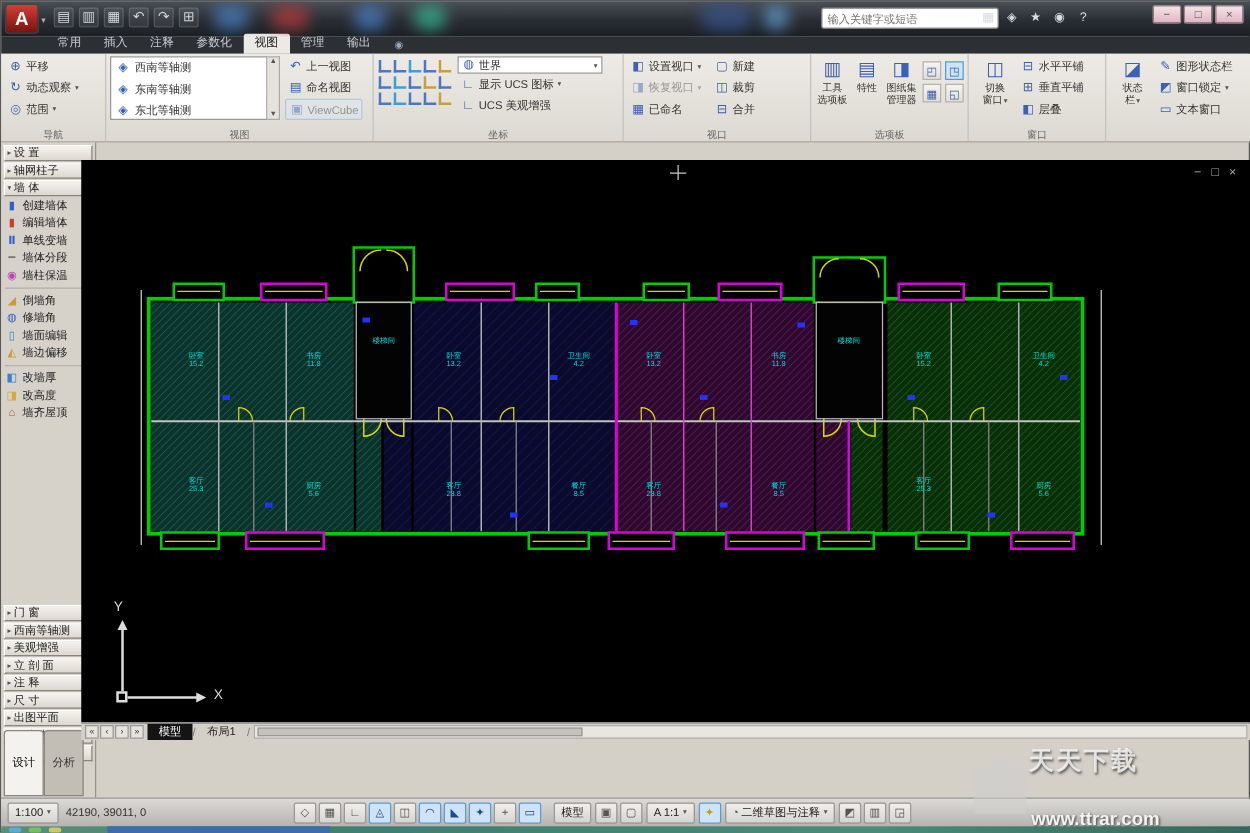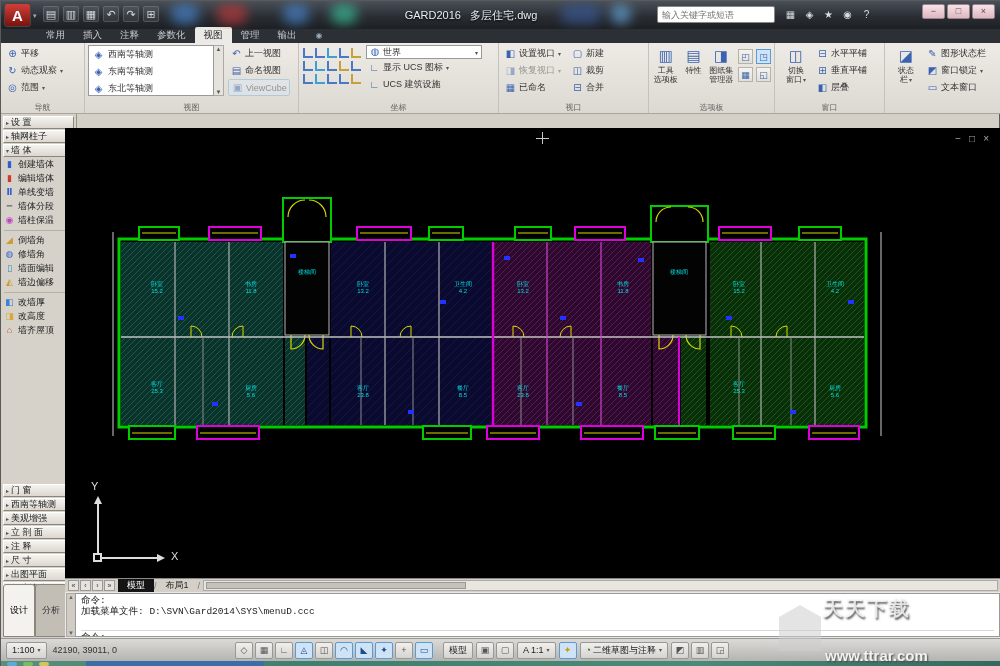--- a/index.html
+++ b/index.html
@@ -6,21 +6,21 @@
 html,body{width:1000px;height:666px;overflow:hidden;background:#555;font-family:"Liberation Sans","DejaVu Sans",sans-serif}
 #window{position:absolute;left:0;top:0;width:1000px;height:666px;background:#d4d0c8;border:1px solid #5a5a5a}
 
 .titlebar{position:absolute;left:0;top:0;width:1000px;height:28px;background:linear-gradient(#4a5058,#2a2e34 55%,#1c1f23);overflow:hidden}
 .applogo{position:absolute;left:3px;top:2px;width:27px;height:24px;background:linear-gradient(#d04038,#7a120e);border:1px solid #444;border-radius:3px;color:#fff;font-weight:bold;text-align:center;line-height:24px;font-size:15px;z-index:3}
 .logocaret{position:absolute;left:32px;top:11px;color:#aab;font-size:7px;z-index:3}
 .qat{position:absolute;left:42px;top:5px;display:flex;gap:4px;z-index:3}
 .qi{width:16px;height:16px;color:#cfd4da;font-size:11px;line-height:15px;text-align:center;background:rgba(255,255,255,.08);border:1px solid rgba(255,255,255,.14);border-radius:2px}
 .blob{position:absolute;top:3px;height:20px;border-radius:9px;filter:blur(6px);opacity:.65;z-index:1}
 .titletext{position:absolute;left:260px;width:420px;top:0;height:28px;line-height:28px;text-align:center;color:#e9edf2;font-size:11px;text-shadow:0 1px 2px #000;z-index:2;white-space:nowrap}
-.searchbox{position:absolute;left:656px;top:5px;width:118px;height:17px;background:#fff;border:1px solid #888;border-radius:2px;display:flex;align-items:center;z-index:3}
+.searchbox{position:absolute;left:656px;top:5px;width:142px;height:17px;background:#fff;border:1px solid #888;border-radius:2px;display:flex;align-items:center;z-index:3}
 .searchbox input{border:0;outline:0;width:100%;font-size:9px;padding:0 4px;color:#666;background:transparent;font-family:inherit}
 .titleicons{position:absolute;left:782px;top:6px;display:flex;gap:4px;z-index:3}
 .ti{width:15px;height:16px;color:#d8dde2;font-size:10px;text-align:center;line-height:15px}
 .winbtns{position:absolute;right:6px;top:3px;display:flex;z-index:3}
 .wb{width:23px;height:15px;background:linear-gradient(#f7e3e8,#dfb6c1);border:1px solid #97858c;color:#5a4a50;font-size:9px;line-height:13px;text-align:center;margin-left:2px;border-radius:2px}
 
 .tabrow{position:absolute;left:0;top:28px;width:1000px;height:14px;background:#2c3035;display:flex;align-items:flex-end;padding-left:36px}
 .rtab{font-size:9.5px;color:#c8ccd2;padding:1px 9px 0;height:16px;line-height:13px;white-space:nowrap}
 .rtab.active{background:#eceae6;color:#222;border-radius:2px 2px 0 0}
 .tabextra{color:#9ab;font-size:8px;margin-left:10px;line-height:14px}
@@ -118,24 +118,20 @@
         <div class="qi">↶</div>
         <div class="qi">↷</div>
         <div class="qi">⊞</div>
       </div>
     <span class="blob" style="left:170px;width:28px;background:#4a8ad8"></span>
     <span class="blob" style="left:216px;width:30px;background:#c83a3a"></span>
     <span class="blob" style="left:282px;width:26px;background:#4a8ad8"></span>
     <span class="blob" style="left:330px;width:26px;background:#3ac8a0"></span>
     <span class="blob" style="left:560px;width:40px;background:#3a5a9a"></span>
     <span class="blob" style="left:610px;width:20px;background:#6ab0e8"></span>
-    <div class="titletext">
-      <span>GARD2016</span>&nbsp;&nbsp;
-      <span>多层住宅.dwg</span>
-    </div>
     <div class="searchbox">
       <input placeholder="输入关键字或短语" style="">
     </div>
     <div class="titleicons" id="titleicons">
         <div class="ti">▦</div>
         <div class="ti">◈</div>
         <div class="ti">★</div>
         <div class="ti">◉</div>
         <div class="ti">?</div>
       </div>
@@ -244,21 +240,21 @@
               </span>
               <span class="dd">▾</span>
             </div>
           <div class="rsmall">
               <span class="ric">∟</span>
               <span>显示 UCS 图标</span>
               <span class="dd">▾</span>
             </div>
           <div class="rsmall">
               <span class="ric">∟</span>
-              <span>UCS 建筑设施</span>
+              <span>UCS 美观增强</span>
             </div>
         </div>
       </div>
       <div class="plabel">坐标</div>
     </div>
 
     <div class="panel" style="width:150px">
       <div style="display:flex">
         <div>
           <div class="rsmall">
@@ -635,32 +631,20 @@
         <div class="ltab active">模型</div>
         <span class="lslash">/</span>
         <div class="ltab">布局1</div>
         <span class="lslash">/</span>
       </div>
     <div class="lscroll">
         <div class="lthumb"></div>
       </div>
   </div>
 
-  <div class="cmd">
-    <div class="cmd-gutter">
-        <span>▲</span>
-        <span>▼</span>
-      </div>
-    <div class="cmd-body" id="cmdbody">
-        <div class="cmdline">命令:</div>
-        <div class="cmdline">加载菜单文件:  D:\SVN\Gard2014\SYS\menuD.ccc</div>
-        <div class="cmdline"></div>
-        <div class="cmdline prompt">命令:</div>
-      </div>
-  </div>
 
   <div class="statusbar">
     <span class="chip">
         <span>1:100</span>
         <span class="dd">▾</span>
       </span>
     <span class="coords">42190, 39011, 0</span>
     <div class="stoggles" id="stoggles">
         <span class="tg">◇</span>
         <span class="tg">▦</span>

